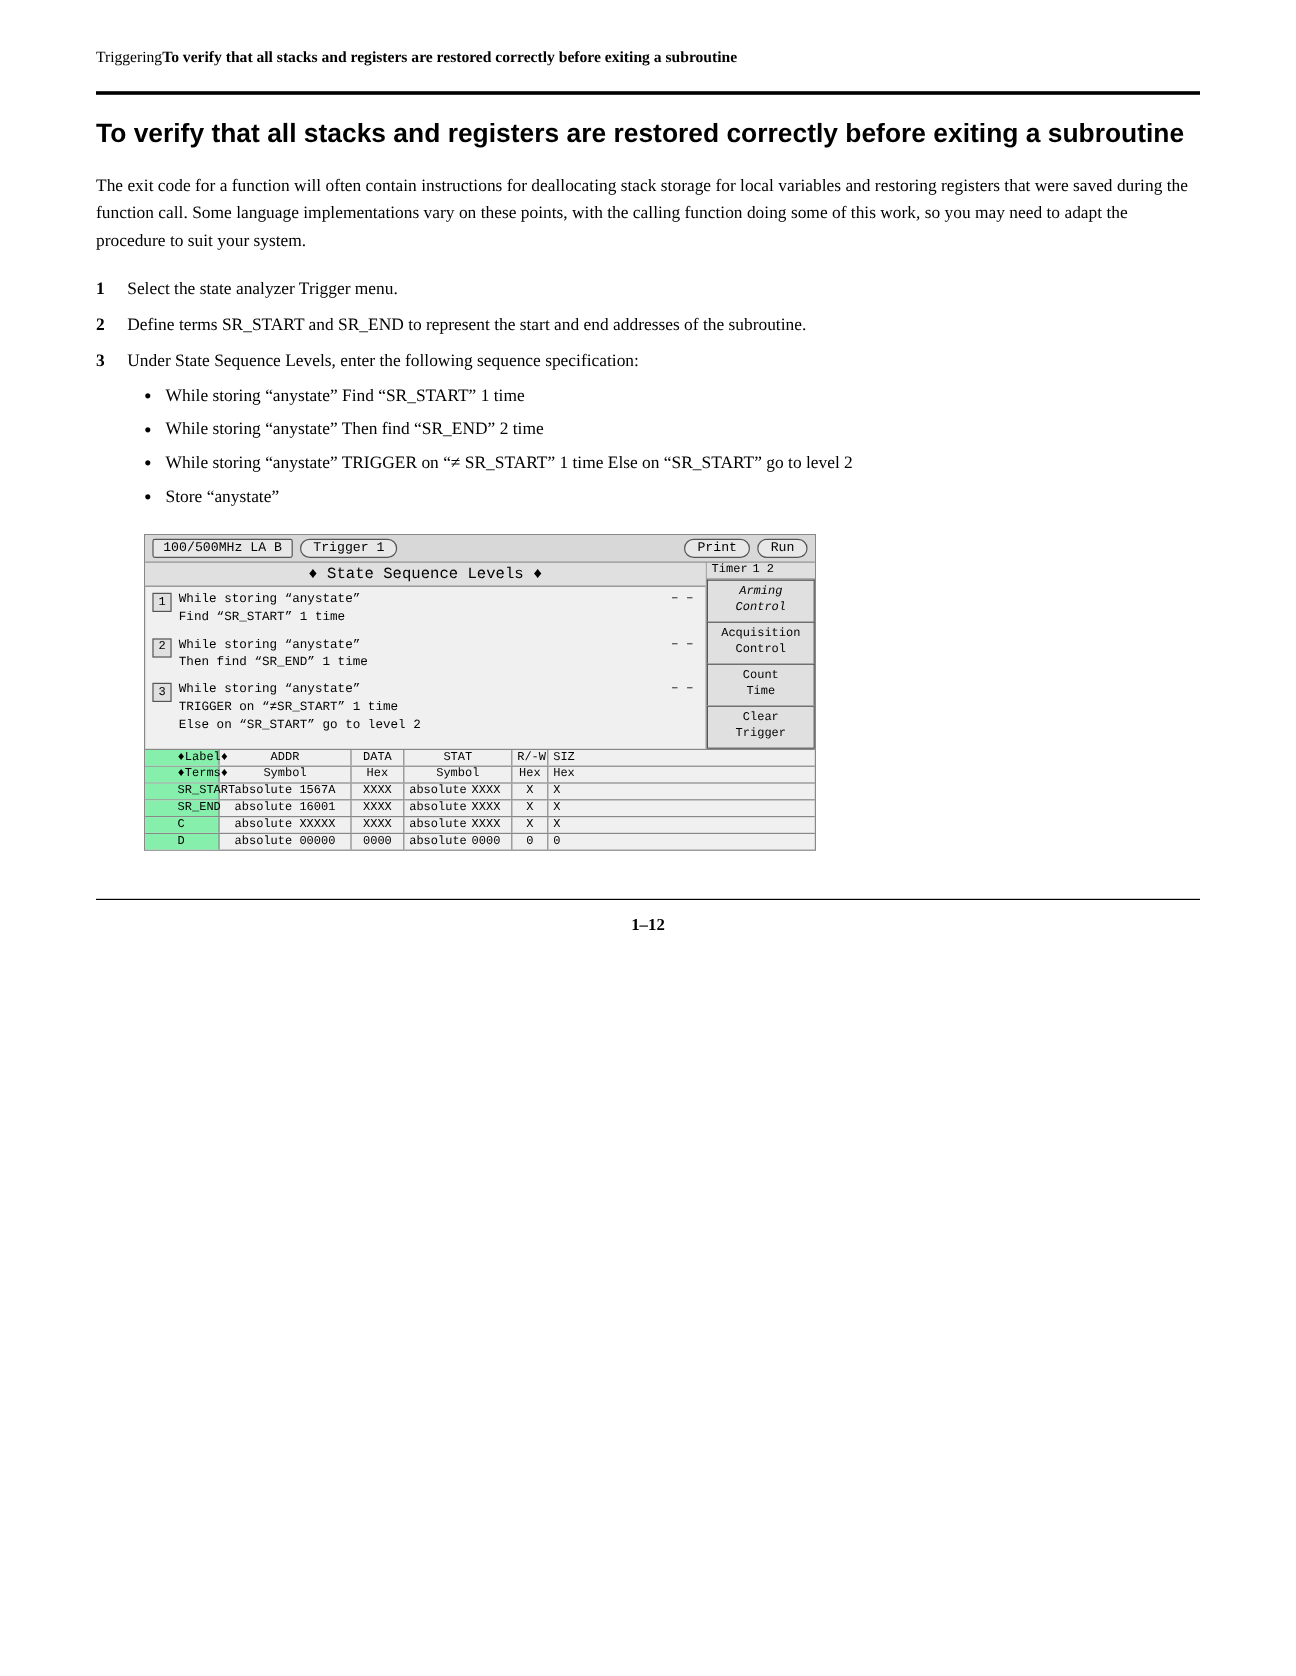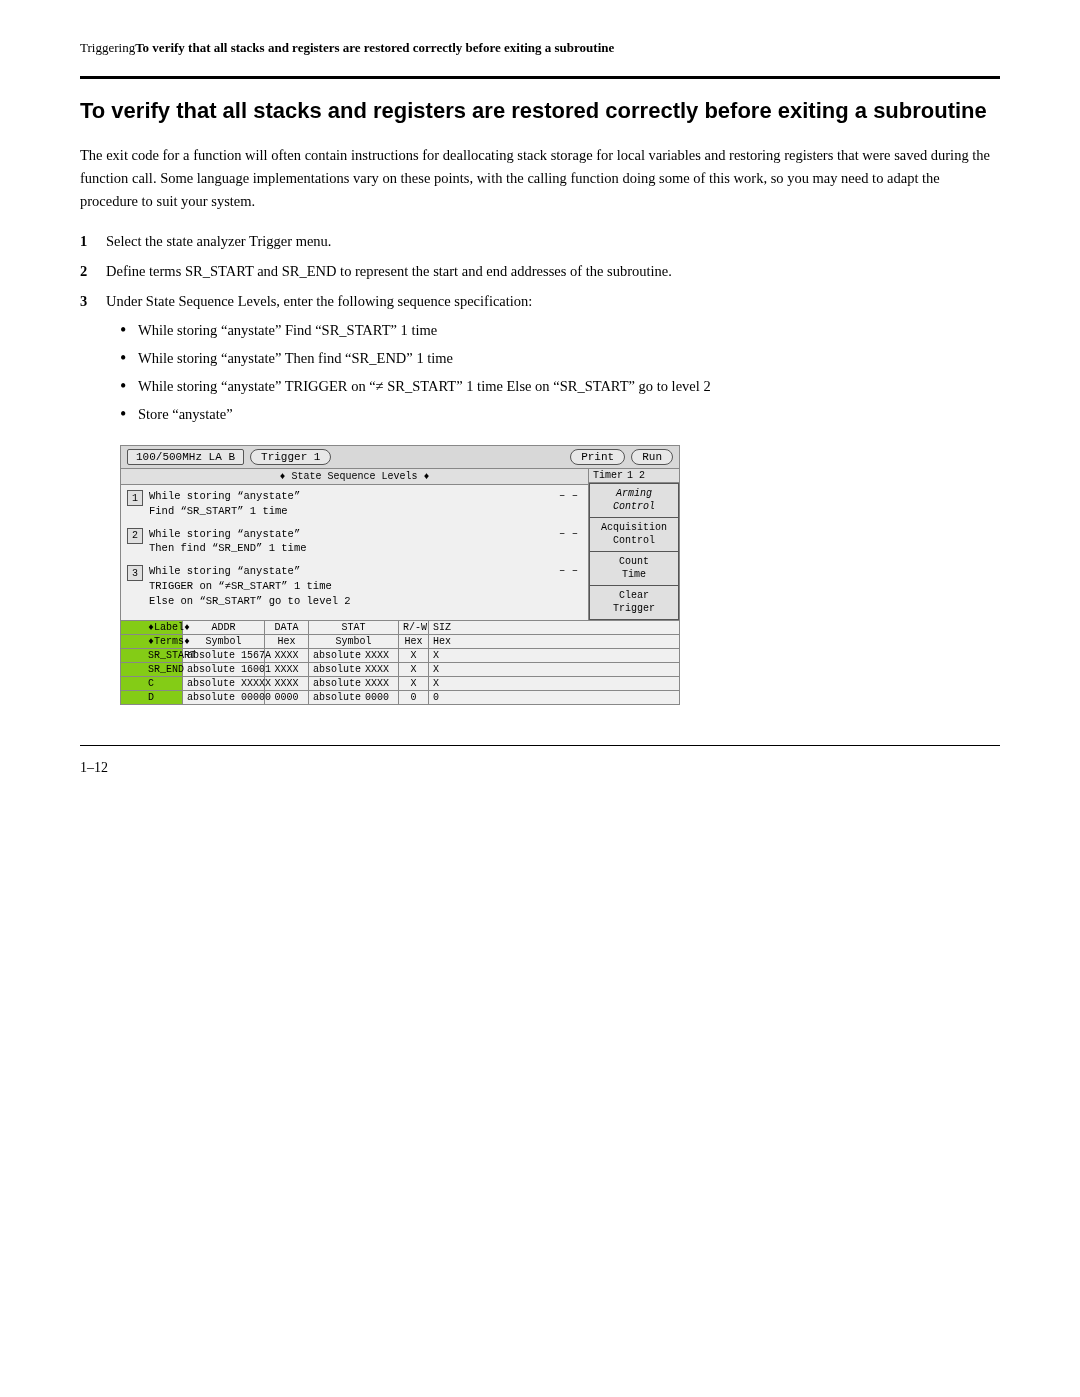--- a/index.html
+++ b/index.html
@@ -132,21 +132,21 @@
       width: 90px;
       display: flex;
       flex-direction: column;
     }
 
     .diag-seq-header {
       text-align: right;
       background: #e0e0e0;
       border-bottom: 1px solid #888;
       padding: 2px 0;
-      font-size: 10px;
+      font-size: 13px;
       display: flex;
       align-items: center;
       justify-content: center;
       gap: 4px;
     }
 
     .diag-timer-header {
       display: flex;
       border-bottom: 1px solid #888;
       padding: 1px 4px;
@@ -216,42 +216,43 @@
       border-bottom: none;
     }
     .dgcell {
       border-right: 1px solid #888;
       padding: 1px 4px;
       font-family: 'Courier New', monospace;
       font-size: 10px;
       white-space: nowrap;
     }
     .dgcell:last-child { border-right: none; }
-    .dgcell-label { width: 62px; background: #84cc16; padding-left: 27px; }
-    .dgcell-addr { width: 82px; text-align: center; }
+    .dgcell-label { width: 62px; background: #86efac; padding-left: 27px; }
+    .dgcell-addr { width: 110px; text-align: center; }
     .dgcell-data { width: 44px; text-align: center; }
     .dgcell-stat { width: 90px; text-align: center; }
     .dgcell-rw { width: 30px; text-align: center; }
     .dgcell-siz { width: 28px; text-align: left; }
 
     .diag-caption {
       font-size: 13px;
       font-weight: bold;
       margin-top: 6px;
       margin-bottom: 16px;
     }
 
     .bottom-rule {
       border: none;
       border-top: 1px solid #000;
       margin: 30px 0 14px 0;
     }
     .page-number {
       font-size: 14px;
-      text-align: left;
+      text-align: center;
+      font-weight: bold;
     }
   </style>
 </head>
 <body>
 
 <div class="page">
 
   
   <div class="header-section">
     <span class="header-breadcrumb">Triggering</span>
@@ -283,21 +284,21 @@
   </ol>
 
   
   <ul class="bullet-list">
     <li>
       <span class="bullet-dot">•</span>
       <span>While storing “anystate” Find “SR_START” 1 time</span>
     </li>
     <li>
       <span class="bullet-dot">•</span>
-      <span>While storing “anystate” Then find “SR_END” 1 time</span>
+      <span>While storing “anystate” Then find “SR_END” 2 time</span>
     </li>
     <li>
       <span class="bullet-dot">•</span>
       <span>While storing “anystate” TRIGGER on “≠ SR_START” 1 time Else on “SR_START” go to level 2</span>
     </li>
     <li>
       <span class="bullet-dot">•</span>
       <span>Store “anystate”</span>
     </li>
   </ul>

